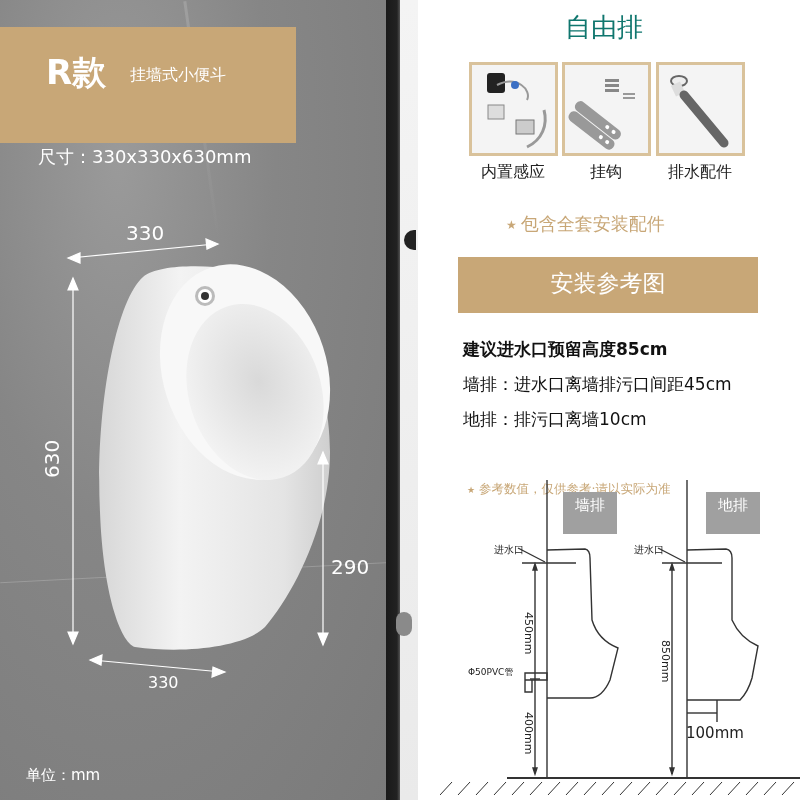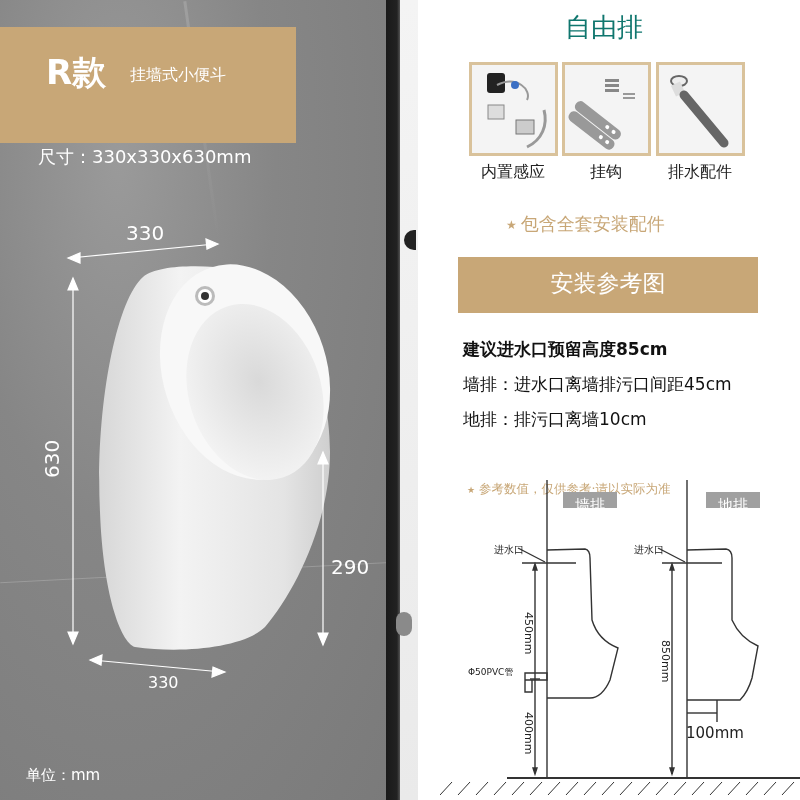--- a/index.html
+++ b/index.html
@@ -77,21 +77,21 @@
     .guide-band {
       position: absolute; left: 458px; top: 257px; width: 300px; height: 56px; background: #c8a777;
       color: #fff; font-size: 23px; text-align: center; line-height: 52px;
     }
     .spec { position: absolute; left: 463px; color: #111; font-size: 17px; }
     .spec.s1 { top: 338px; font-weight: bold; } .spec.s2 { top: 373px; } .spec.s3 { top: 408px; }
     .note { position: absolute; left: 467px; top: 443px; color: #c8a777; font-size: 12.5px; margin-top: 38px; }
     .note .star { font-size: 9px; margin-right: 4px; }
 
     .diag-tag {
-      position: absolute; top: 492px; height: 16px; background: #a0a0a0; color: #fff;
+      position: absolute; top: 492px; height: 42px; background: #a0a0a0; color: #fff;
       font-size: 15px; line-height: 26px; text-align: center; width: 54px;
     }
     .diag-tag.t1 { left: 563px; } .diag-tag.t2 { left: 706px; }
     .dlabel { position: absolute; font-size: 10px; color: #222; }
     .vlabel { position: absolute; font-size: 11px; color: #222; transform: rotate(90deg); transform-origin: left top; white-space: nowrap; }
     svg.diagram { position: absolute; left: 440px; top: 470px; }
   </style>
 </head>
 <body>
 

